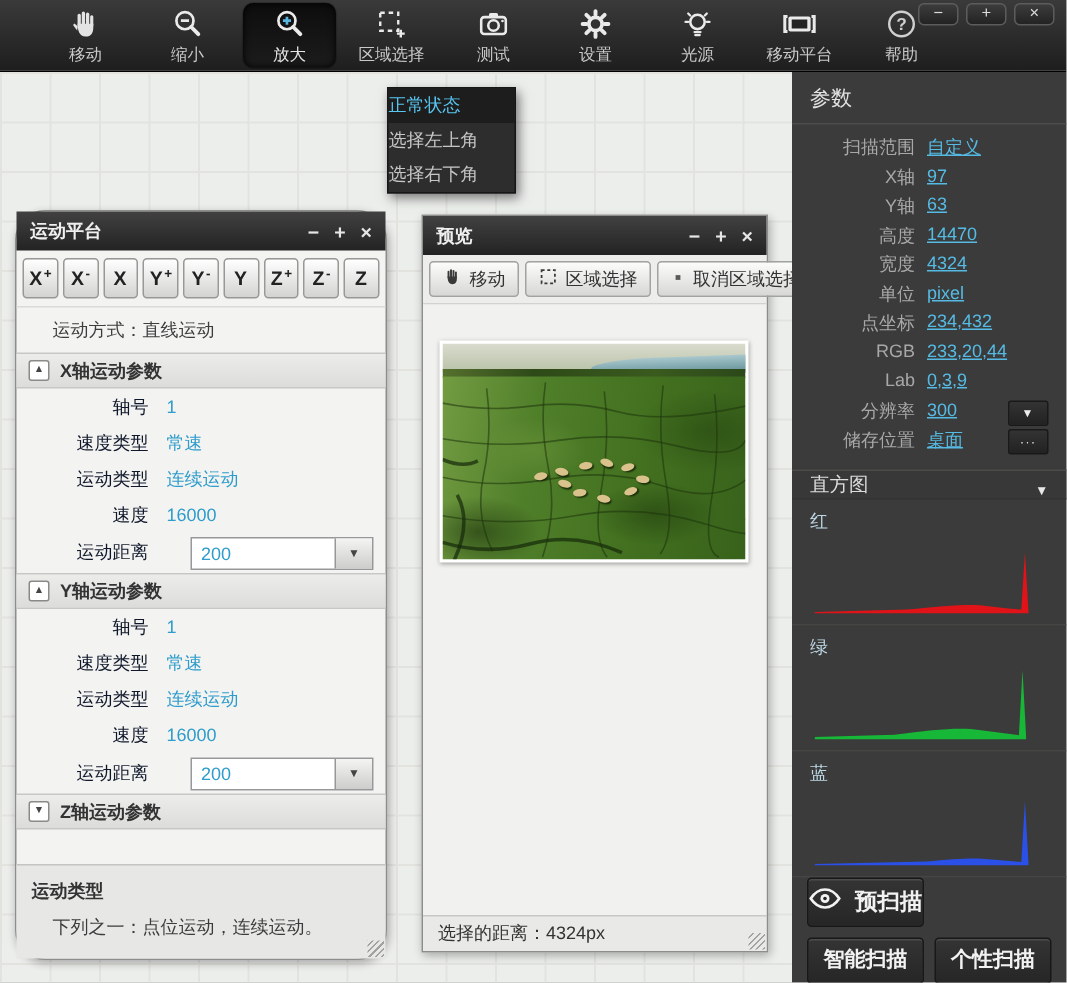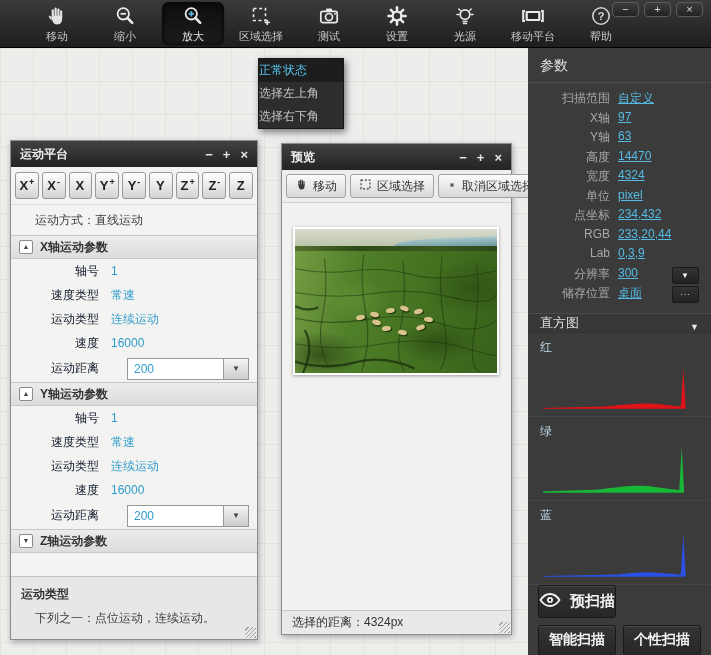--- a/index.html
+++ b/index.html
@@ -38,21 +38,21 @@
            box-shadow:1px 2px 6px rgba(0,0,0,.3); display:flex; flex-direction:column; }
   .panel-head { height:26px; flex:0 0 26px; background:linear-gradient(#414141,#232323);
                 display:flex; align-items:center; padding:0 9px; }
   .panel-title { flex:1; color:#efefef; font-size:12px; font-weight:bold; }
   .panel-ctl { display:flex; gap:10px; color:#e6e6e6; font-size:13px; }
   .panel-ctl span { cursor:pointer; line-height:1; font-weight:bold; }
   .grip { position:absolute; right:1px; bottom:1px; width:11px; height:11px;
           background:repeating-linear-gradient(135deg,transparent 0 2px,#a2a2a0 2px 3px); }
 
   
-  .motion-panel { left:10px; top:92px; width:248px; height:500px; }
+  .motion-panel { left:10px; top:92px; width:248px; height:500px;border-radius:20px; }
   .axis-row { display:flex; gap:3px; padding:5px 4px 5px; border-bottom:1px solid #dadad8; }
   .axis-btn { flex:1; height:27px; background:linear-gradient(#ffffff,#d3d3d1); border:1px solid #98989
 6; border:1px solid #989896; border-radius:3px; font-weight:bold; font-size:13px; color:#222;
               display:flex; align-items:flex-start; justify-content:center; padding-top:5px; cursor:pointer; }
   .axis-btn sup { font-size:9px; line-height:1; margin-left:1px; }
   .mode-row { padding:7px 24px 6px; font-size:12px; color:#3d3d3d; }
   .sec-head { display:flex; align-items:center; gap:7px; background:linear-gradient(#ececea,#dcdcda);
               border-top:1px solid #c7c7c5; border-bottom:1px solid #c7c7c5; height:24px; flex:0 0 24px;
               padding:0 8px; font-size:12px; font-weight:bold; color:#333; }
   .toggle { width:14px; height:14px; background:#fff; border:1px solid #8a8a88; border-radius:2px;

